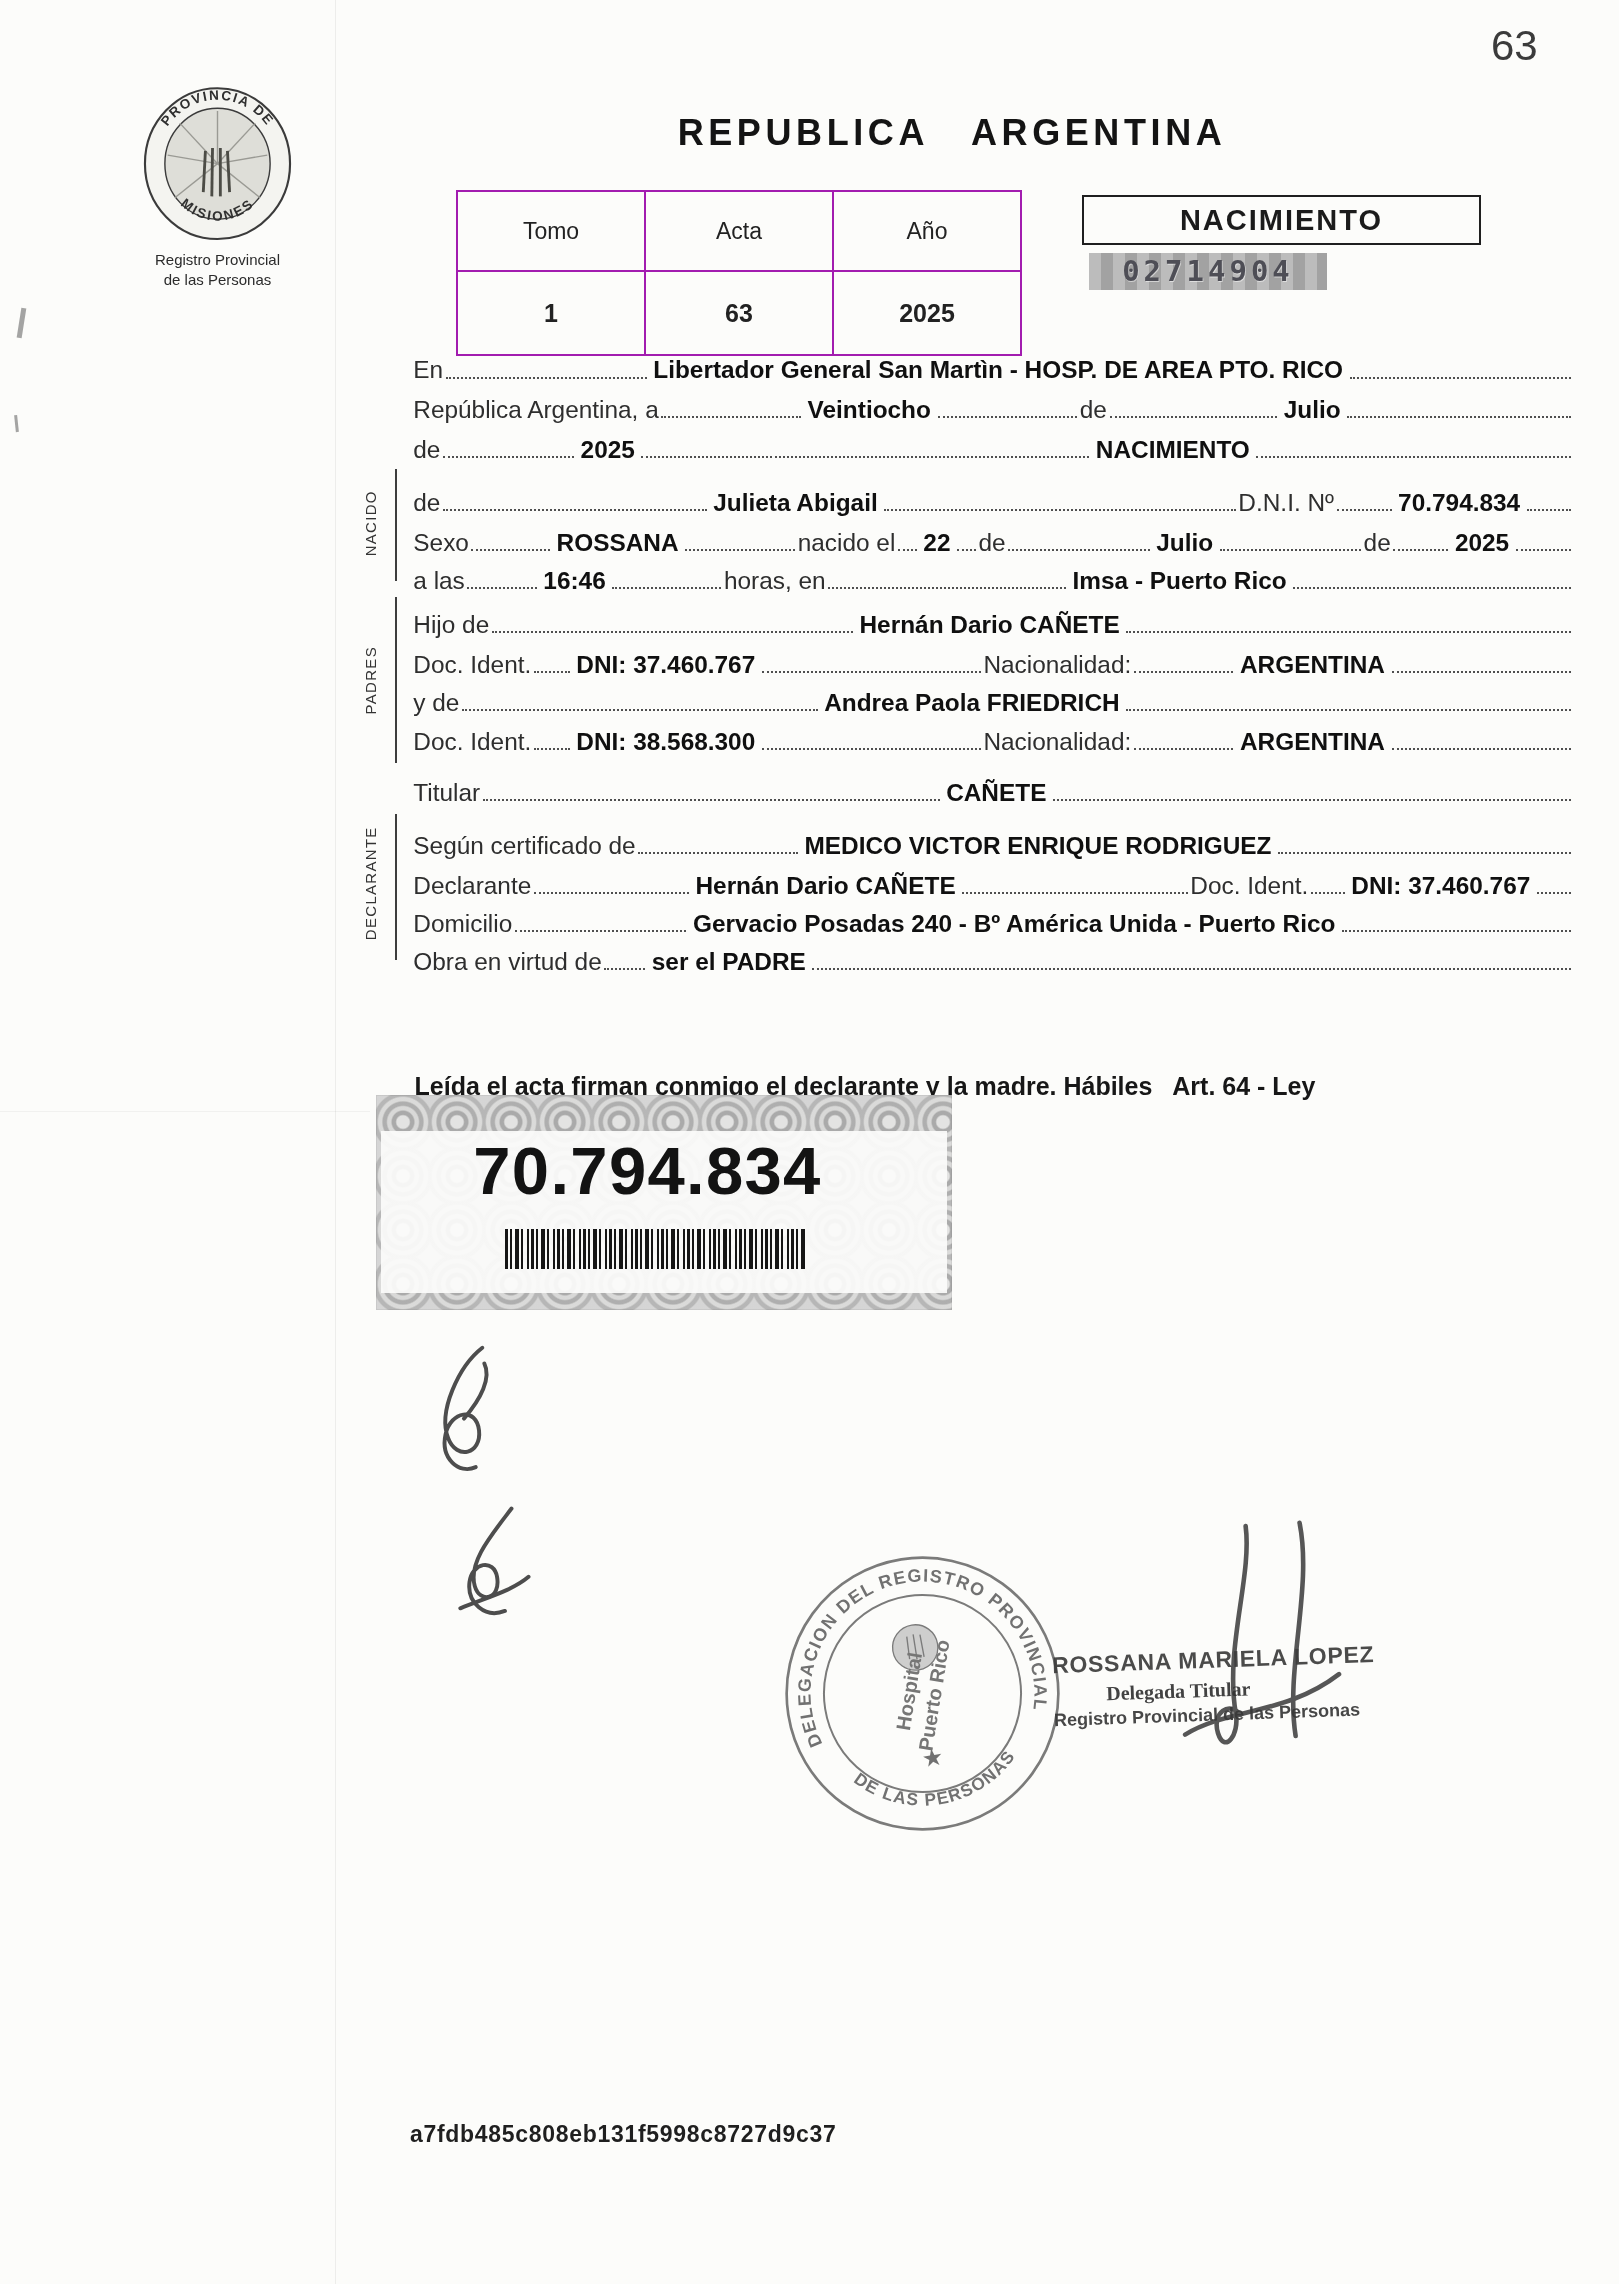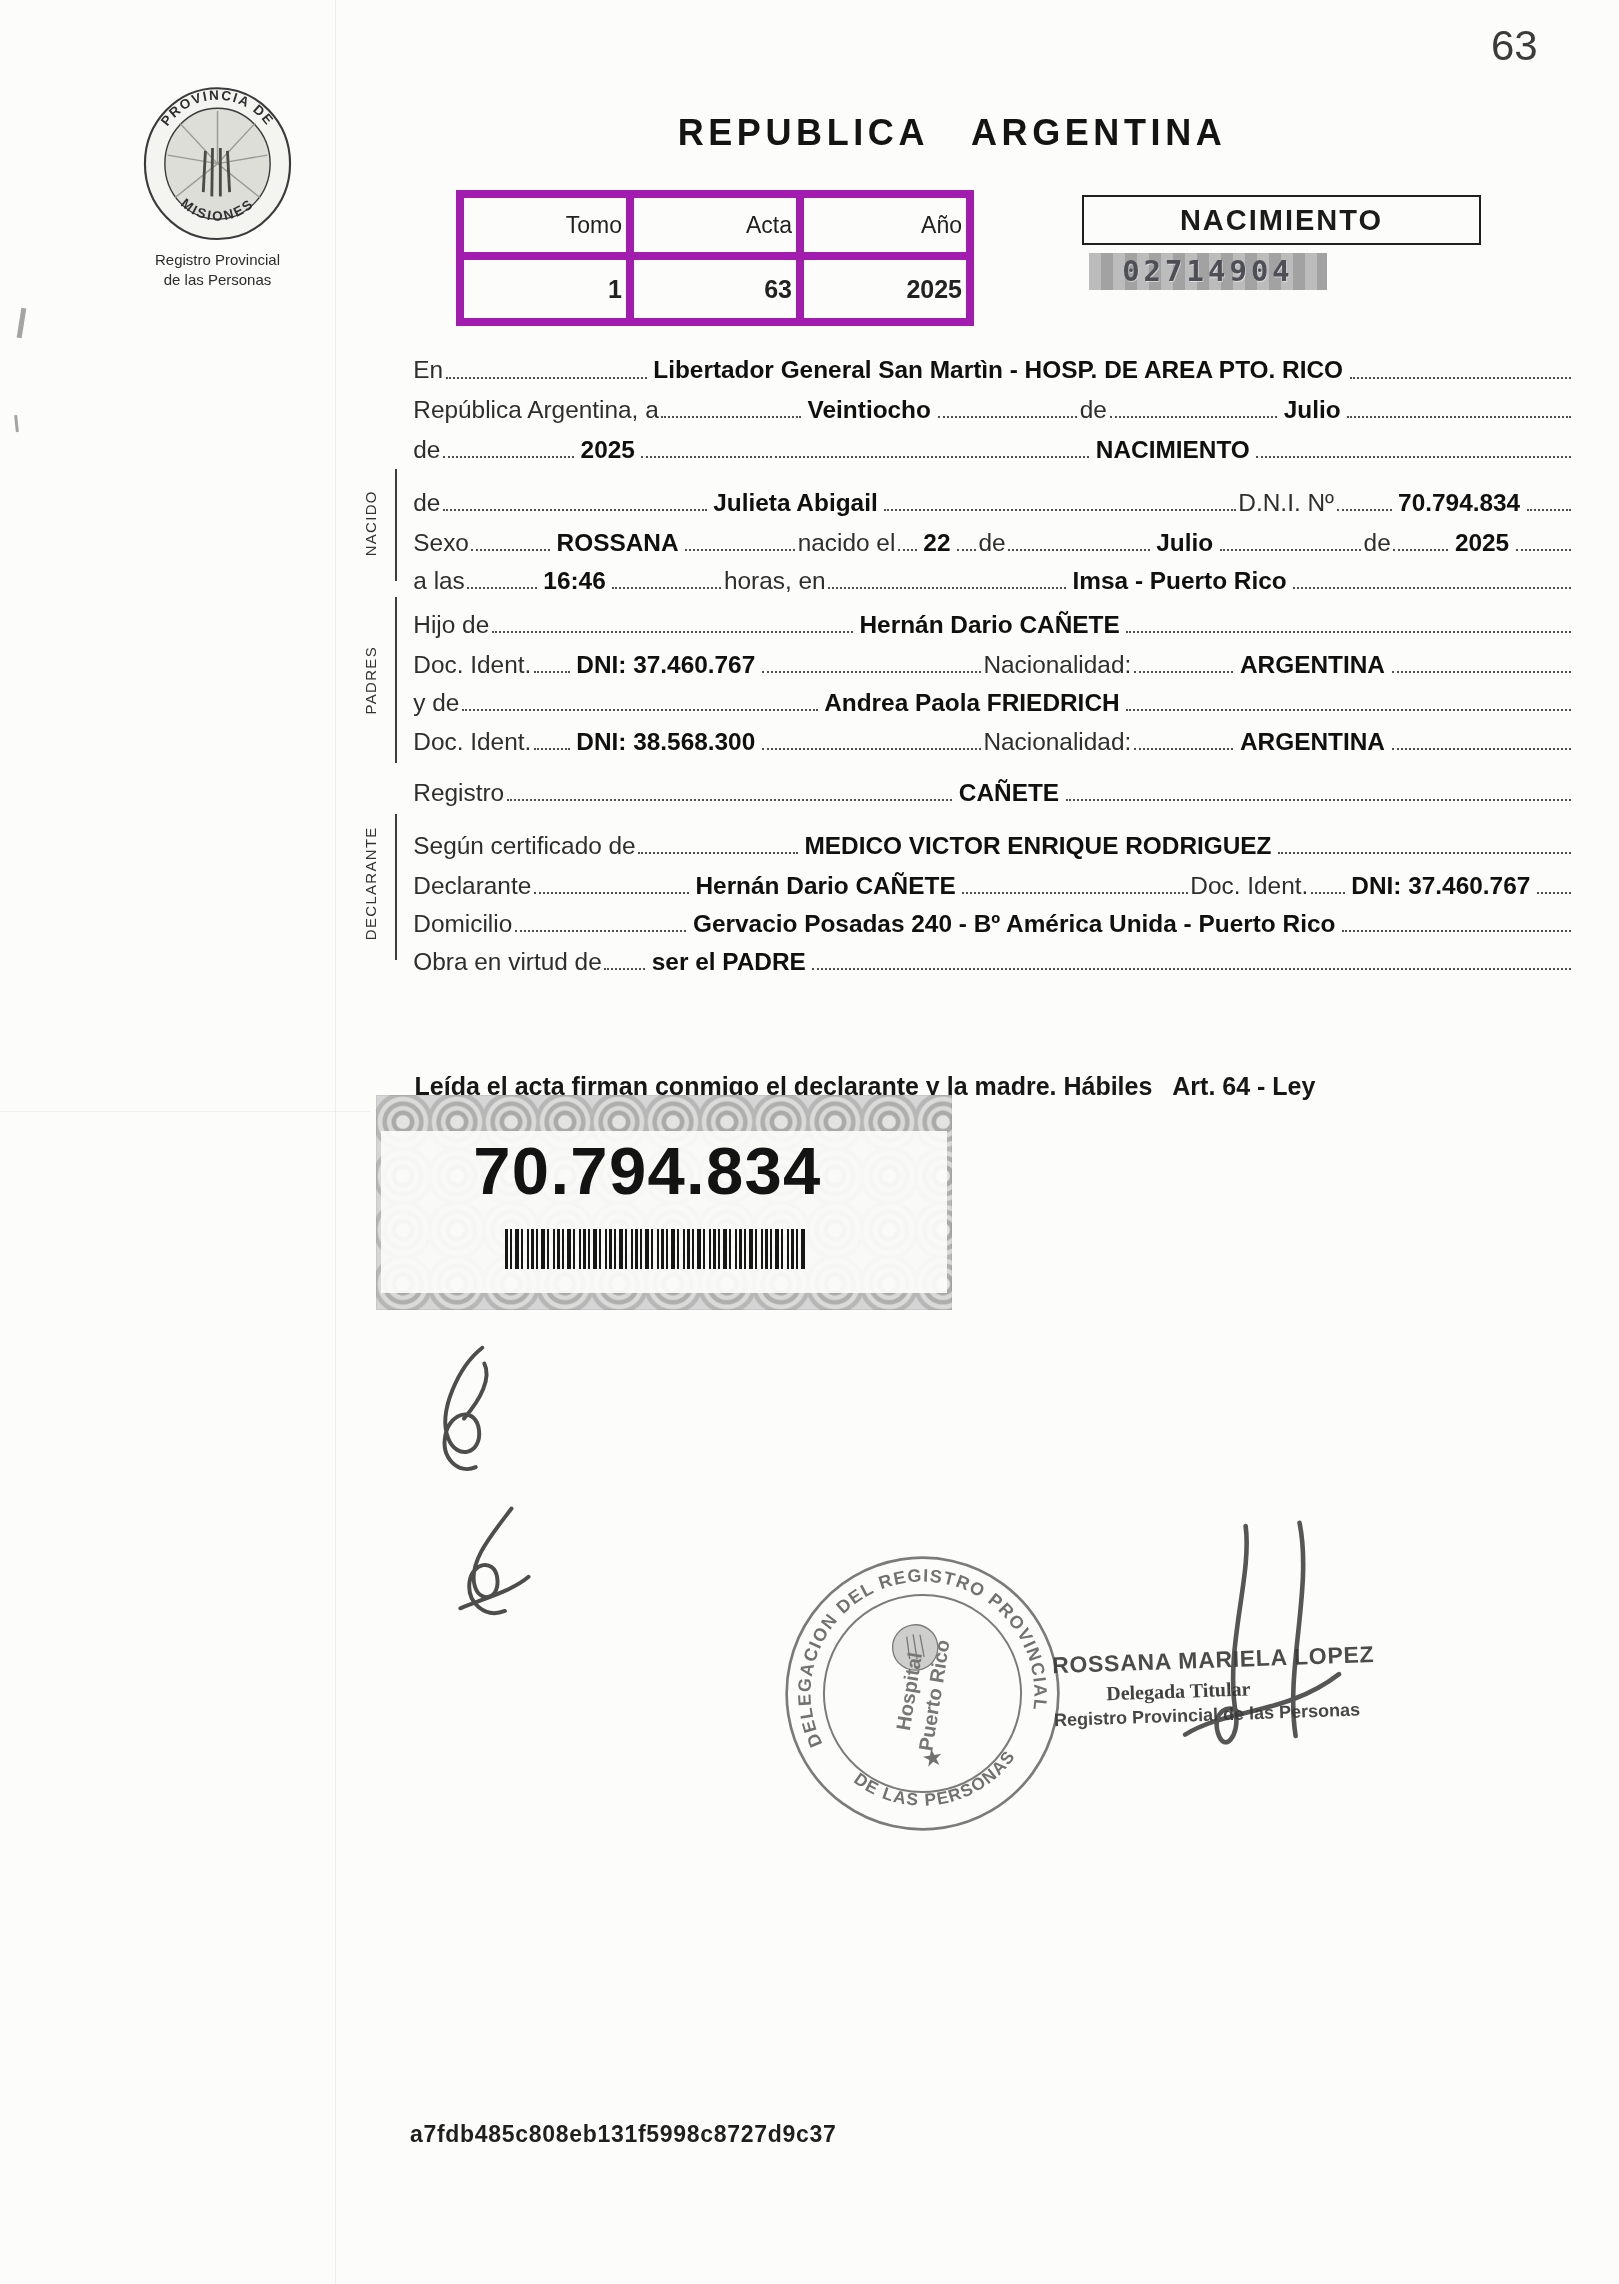--- a/index.html
+++ b/index.html
@@ -13,21 +13,21 @@
   .corner-num{position:absolute;left:1491px;top:22.4px;font-size:42px;color:#3b3b3b;}
   
   .seal{position:absolute;left:135px;top:84px;width:165px;}
   .seal-svg{width:165px;height:165px;display:block;margin:0 auto;}
   .seal-caption{margin-top:1.3px;text-align:center;font-size:15px;line-height:1.3;color:#2c2c2c;}
   
   .title{position:absolute;left:336px;top:112px;width:1232px;text-align:center;
          font-size:36px;font-weight:bold;letter-spacing:4.6px;word-spacing:30px;color:#141414;}
   
   .rec-table{position:absolute;left:456px;top:190px;border-collapse:collapse;}
-  .rec-table th,.rec-table td{border:8px solid #a21caf;text-align:right;padding:4px;}
+  .rec-table th,.rec-table td{border:2px solid #a21caf;text-align:center;padding:16px;}
   .rec-table th{width:154px;height:46px;font-size:23px;font-weight:normal;}
   .rec-table td{height:50px;font-size:25px;font-weight:bold;}
   
   .act-box{position:absolute;left:1082px;top:195px;width:395px;height:46px;border:2px solid #1f1f1f;
            text-align:center;line-height:46px;font-size:29px;font-weight:600;letter-spacing:2px;color:#1b1b1b;}
   .stamp-num{position:absolute;left:1089px;top:253px;width:238px;height:37px;text-align:center;line-height:37px;
              font-family:"DejaVu Sans Mono",monospace;font-weight:bold;font-size:29px;letter-spacing:4px;
              color:#4e4e56;background:repeating-linear-gradient(90deg,#bcbcbc 0 12px,#a2a2a2 12px 24px);
              text-shadow:0.7px 0.7px 0 rgba(255,255,255,.5);}
   
@@ -237,21 +237,21 @@
       <i class="fill" style="flex:.18"></i>
       <span class="val">DNI: 38.568.300</span>
       <i class="fill" style="flex:1.1"></i>
       <span class="lab">Nacionalidad:</span>
       <i class="fill" style="flex:.5"></i>
       <span class="val">ARGENTINA</span>
       <i class="fill" style="flex:.9"></i>
     </div>
 
     <div class="fline" style="top:433px;">
-      <span class="lab">Registro</span>
+      <span class="lab">Titular</span>
       <i class="fill" style="flex:1.5"></i>
       <span class="val">CAÑETE</span>
       <i class="fill" style="flex:1.7"></i>
     </div>
 
     <div class="fline" style="top:486px;">
       <span class="lab">Según certificado de</span>
       <i class="fill" style="flex:.6"></i>
       <span class="val">MEDICO VICTOR ENRIQUE RODRIGUEZ</span>
       <i class="fill" style="flex:1.1"></i>

